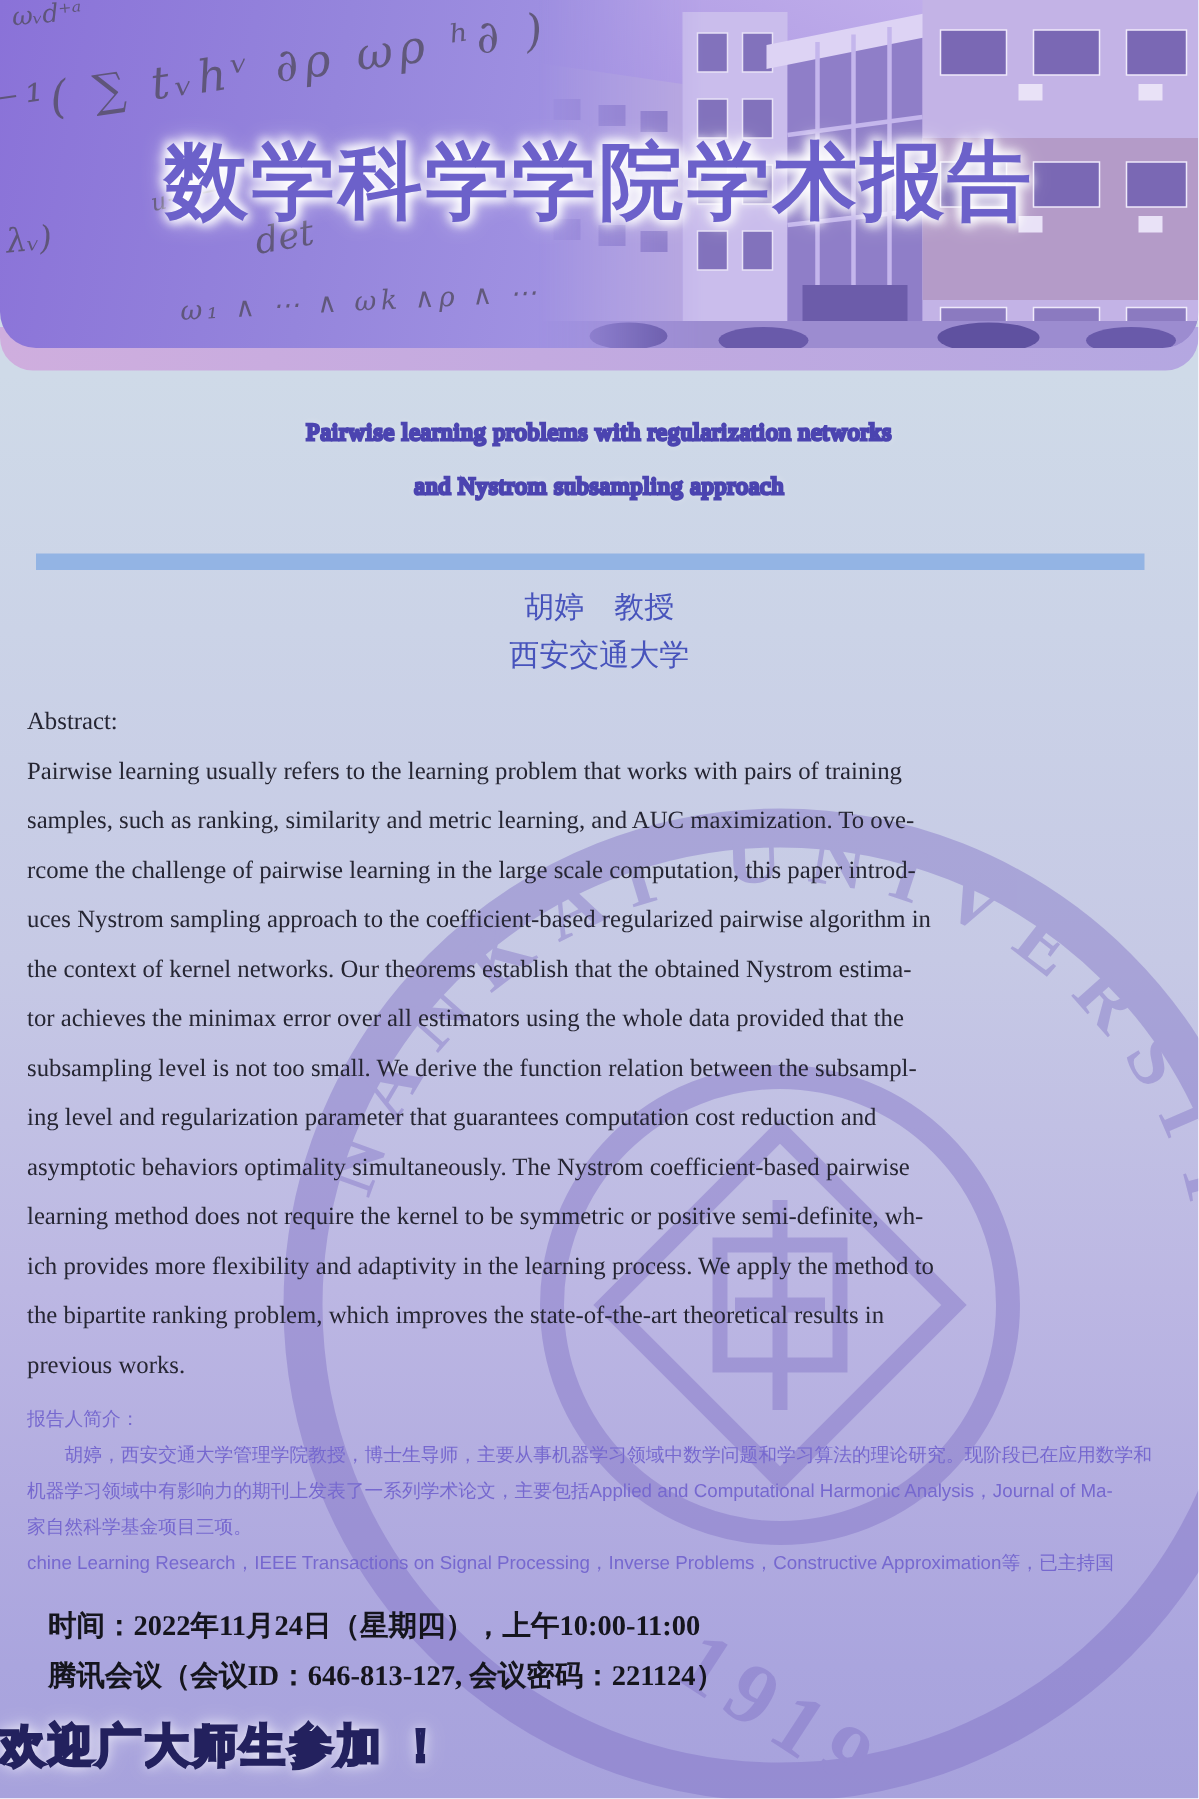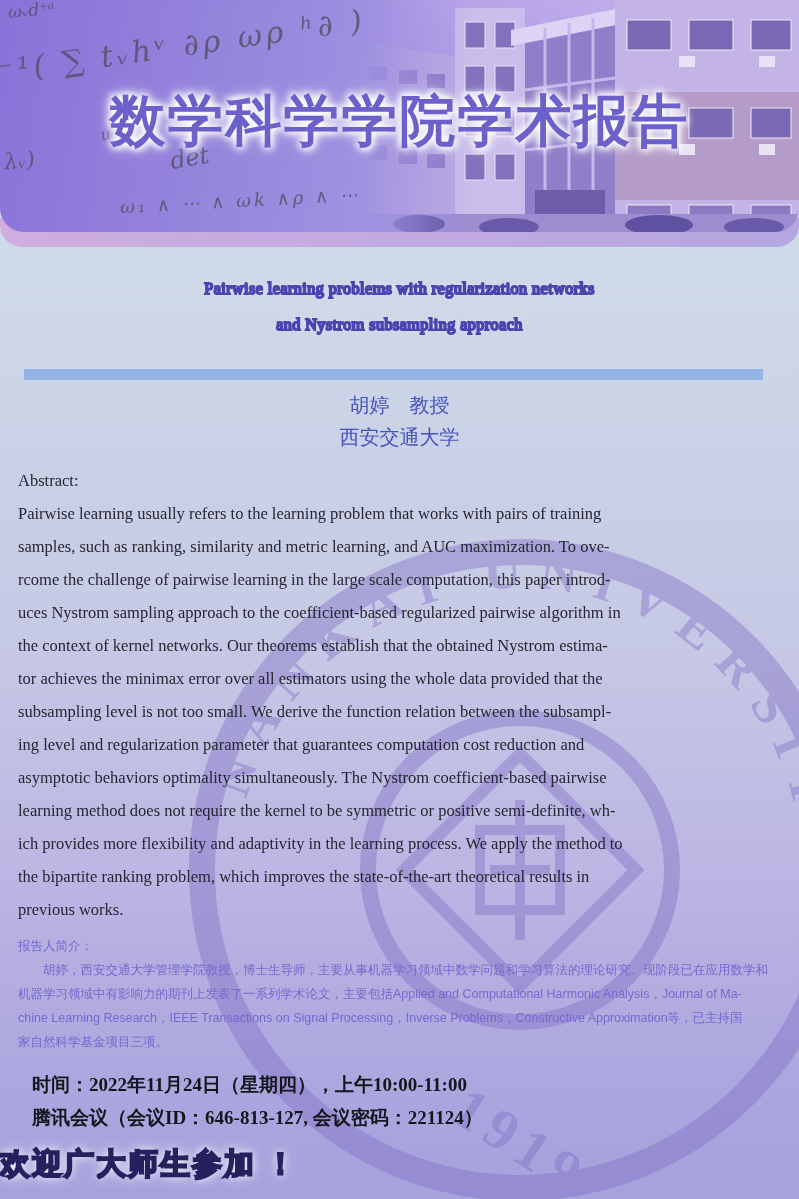--- a/index.html
+++ b/index.html
@@ -187,22 +187,22 @@
           <div class="abs-line">the bipartite ranking problem, which improves the state-of-the-art theoretical results in</div>
           <div class="abs-line">previous works.</div>
         </div>
     </div>
 
     <div class="bio">
       <div class="bio-heading">报告人简介：</div>
       <div>
           <div class="bio-line">　　胡婷，西安交通大学管理学院教授，博士生导师，主要从事机器学习领域中数学问题和学习算法的理论研究。现阶段已在应用数学和</div>
           <div class="bio-line">机器学习领域中有影响力的期刊上发表了一系列学术论文，主要包括Applied and Computational Harmonic Analysis，Journal of Ma-</div>
+          <div class="bio-line">家自然科学基金项目三项。</div>
           <div class="bio-line">chine Learning Research，IEEE Transactions on Signal Processing，Inverse Problems，Constructive Approximation等，已主持国</div>
-          <div class="bio-line">家自然科学基金项目三项。</div>
         </div>
     </div>
 
     <div class="schedule">
       <div class="sched-line">时间：2022年11月24日（星期四），上午10:00-11:00</div>
       <div class="sched-line">腾讯会议（会议ID：646-813-127, 会议密码：221124）</div>
     </div>
 
     <div class="welcome">欢迎广大师生参加 ！</div>
   </div>

